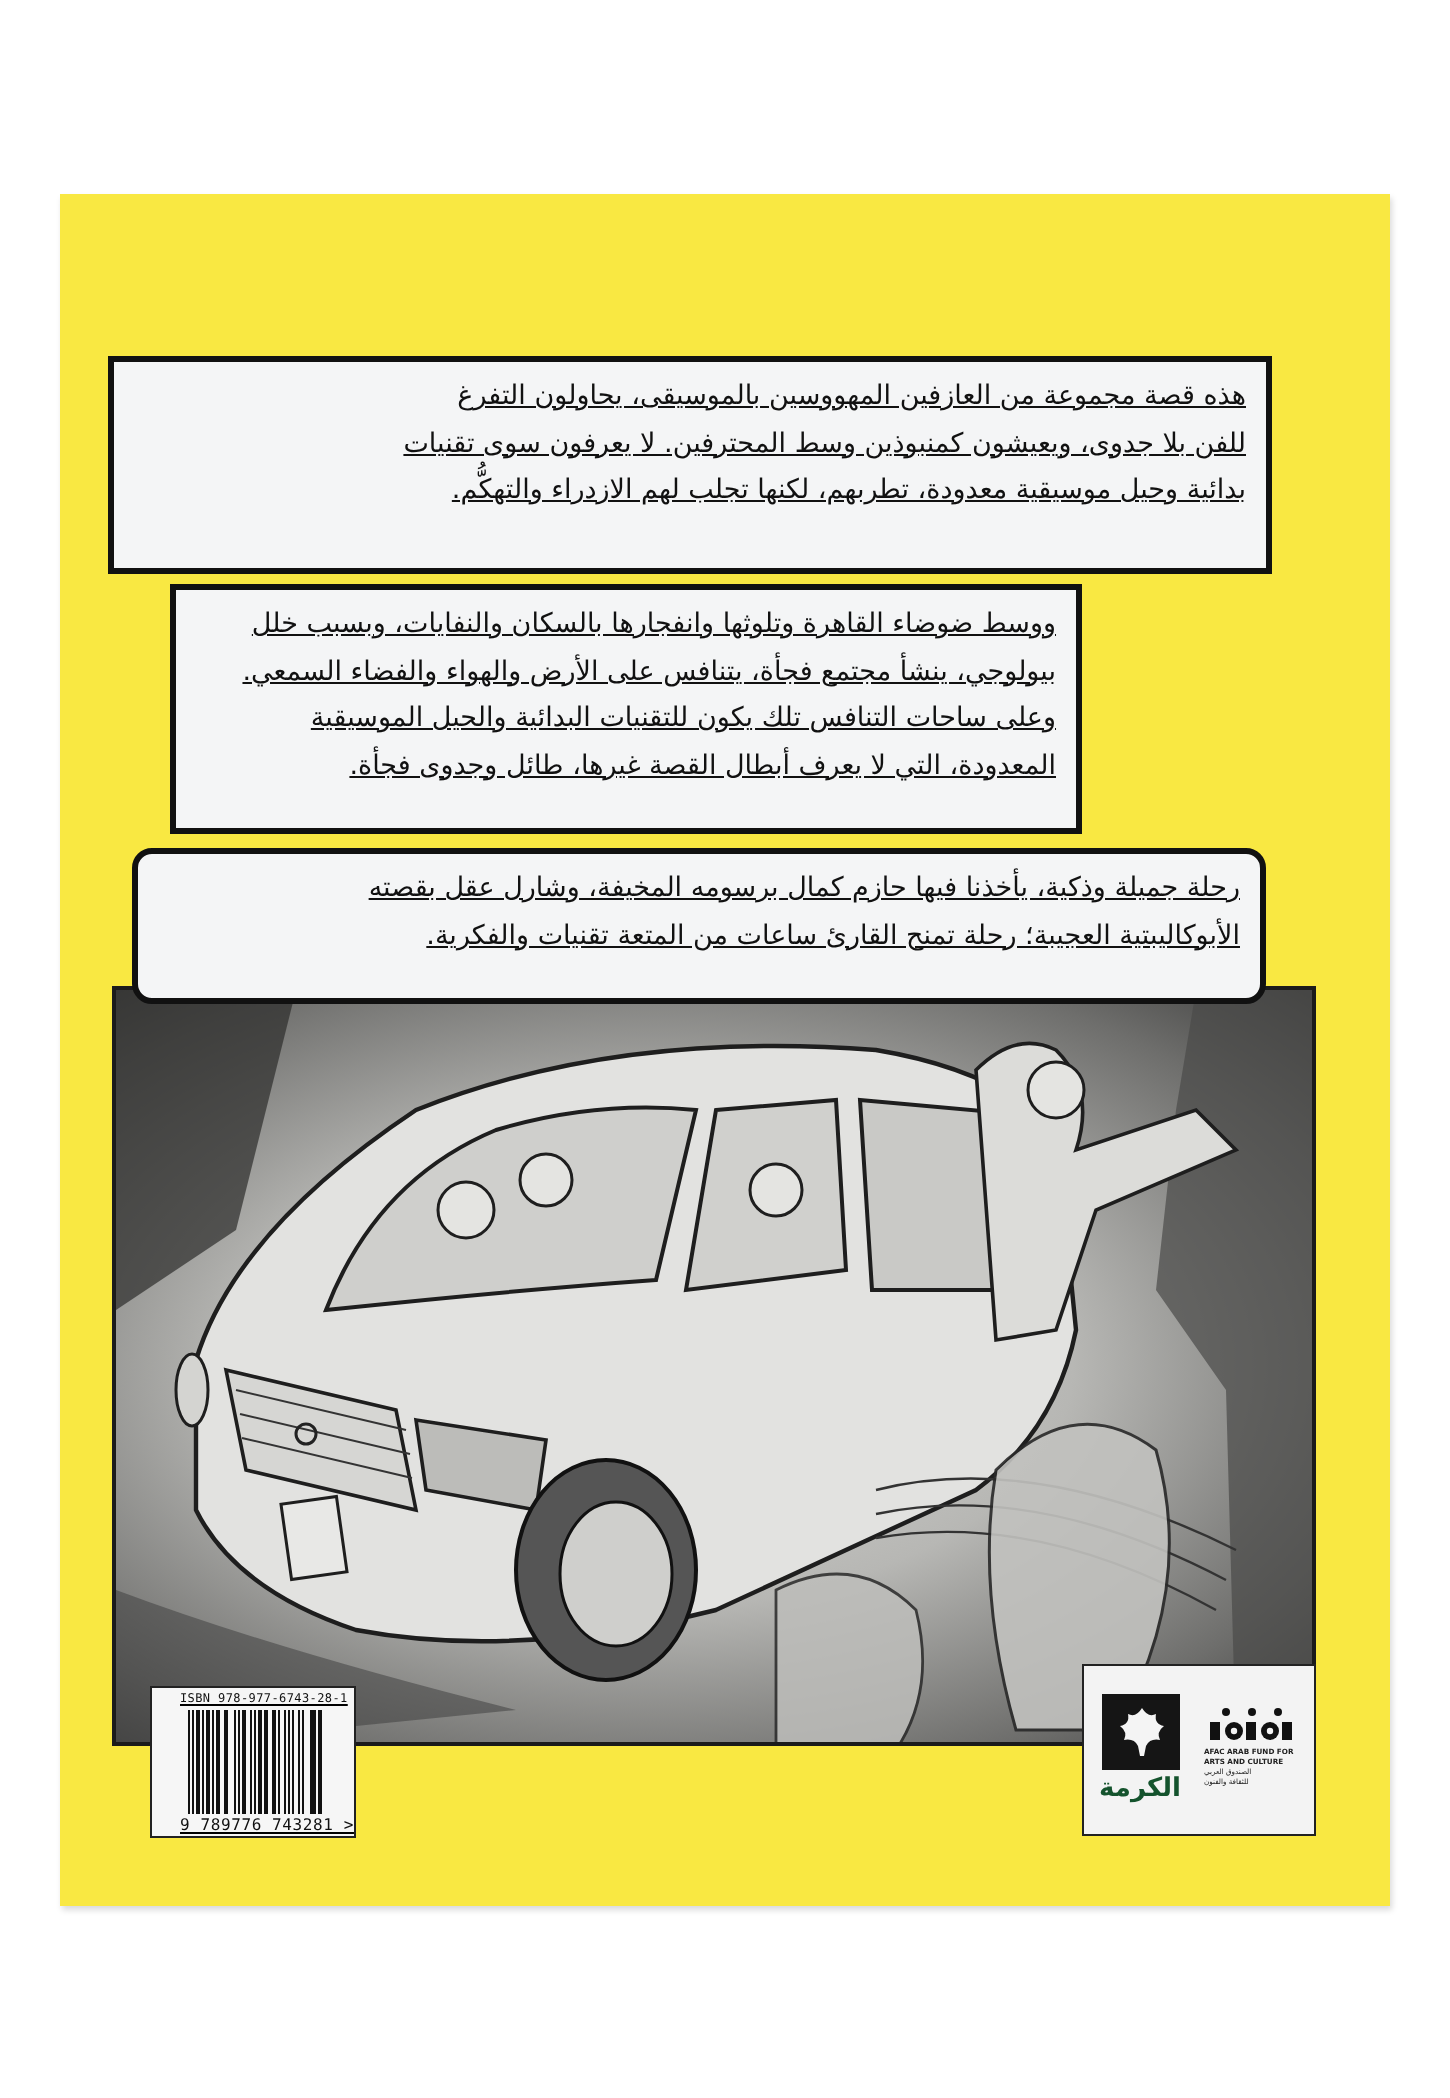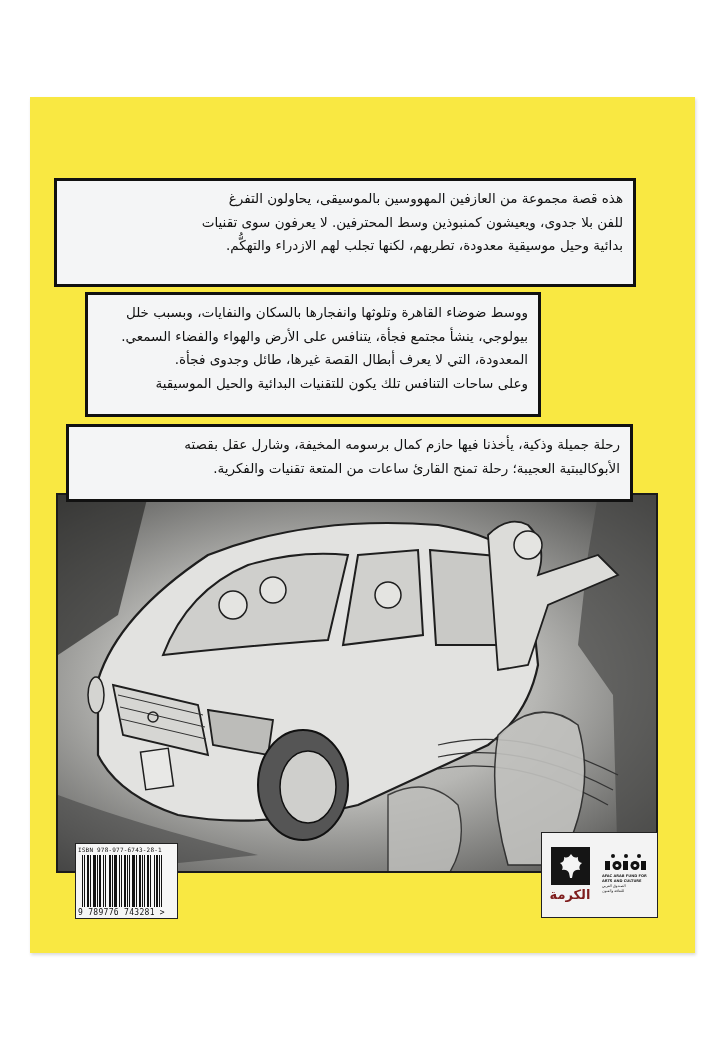--- a/index.html
+++ b/index.html
@@ -20,47 +20,49 @@
       box-sizing: border-box;
       overflow: hidden;
     }
     .illustration svg { position: absolute; left: 0; top: 0; }
     .textbox {
       position: absolute; background: #f4f5f6; border: 3px solid #111;
       box-sizing: border-box; direction: rtl; text-align: right;
       color: #111; font-size: 13.5px; line-height: 23.5px;
       padding: 6px 10px 4px 10px;
       font-family: "DejaVu Sans", sans-serif;
+      text-decoration: underline;
     }
     .textbox p { margin: 0; }
     #box1 { left: 54px; top: 178px; width: 582px; height: 109px; }
     #box2 { left: 85px; top: 292px; width: 456px; height: 125px; }
-    #box3 { left: 66px; top: 424px; width: 567px; height: 78px; }
+    #box3 { left: 66px; top: 424px; width: 567px; height: 78px; border-radius: 10px; }
 
     .barcode-box {
       position: absolute; left: 75px; top: 843px; width: 103px; height: 76px;
       background: #f6f6f6; border: 1.5px solid #222; box-sizing: border-box;
-      padding: 2px 2px;
+      padding: 2px 14px;
+      text-decoration: underline;
     }
     .isbn-text { font-family: "DejaVu Sans Mono", monospace; font-size: 6px; color: #111; letter-spacing: 0.2px; white-space: nowrap; }
     .bars { height: 52px; display: flex; align-items: stretch; margin: 2px 2px 1px 4px; }
     .bars span { display: block; background: #111; height: 100%; }
     .digits { font-family: "DejaVu Sans Mono", monospace; font-size: 8px; color: #111; white-space: nowrap; letter-spacing: 0.3px; }
 
     .publisher-box {
       position: absolute; left: 541px; top: 832px; width: 117px; height: 86px;
       background: #f3f3f3; border: 1.5px solid #222; box-sizing: border-box;
     }
     .karma-logo {
       position: absolute; left: 9px; top: 14px; width: 39px; height: 38px; background: #151515;
       display: flex; align-items: center; justify-content: center;
     }
     .karma-name {
       position: absolute; left: 5px; top: 54px; width: 46px; text-align: center;
-      font-size: 13px; font-weight: bold; color: #7f1d1d; direction: rtl;
+      font-size: 13px; font-weight: bold; color: #14532d; direction: rtl;
     }
     .afac-mark {
       position: absolute; left: 61px; top: 20px; width: 46px; height: 18px;
     }
     .afac-text {
       position: absolute; left: 60px; top: 41px; width: 52px; font-size: 3.6px; line-height: 5px;
       font-weight: bold; color: #222; white-space: nowrap;
     }
     .afac-ar { direction: rtl; text-align: left; font-weight: normal; }
   </style>
@@ -116,22 +118,22 @@
 
 <div class="textbox" id="box1">
   <p>هذه قصة مجموعة من العازفين المهووسين بالموسيقى، يحاولون التفرغ</p>
   <p>للفن بلا جدوى، ويعيشون كمنبوذين وسط المحترفين. لا يعرفون سوى تقنيات</p>
   <p>بدائية وحيل موسيقية معدودة، تطربهم، لكنها تجلب لهم الازدراء والتهكُّم.</p>
 </div>
 
 <div class="textbox" id="box2">
   <p>ووسط ضوضاء القاهرة وتلوثها وانفجارها بالسكان والنفايات، وبسبب خلل</p>
   <p>بيولوجي، ينشأ مجتمع فجأة، يتنافس على الأرض والهواء والفضاء السمعي.</p>
+  <p>وعلى ساحات التنافس تلك يكون للتقنيات البدائية والحيل الموسيقية</p>
   <p>المعدودة، التي لا يعرف أبطال القصة غيرها، طائل وجدوى فجأة.</p>
-  <p>وعلى ساحات التنافس تلك يكون للتقنيات البدائية والحيل الموسيقية</p>
 </div>
 
 <div class="textbox" id="box3">
   <p>رحلة جميلة وذكية، يأخذنا فيها حازم كمال برسومه المخيفة، وشارل عقل بقصته</p>
   <p>الأبوكاليبتية العجيبة؛ رحلة تمنح القارئ ساعات من المتعة تقنيات والفكرية.</p>
 </div>
 
 <div class="barcode-box">
   <div class="isbn-text">ISBN 978-977-6743-28-1</div>
   <div class="bars">

